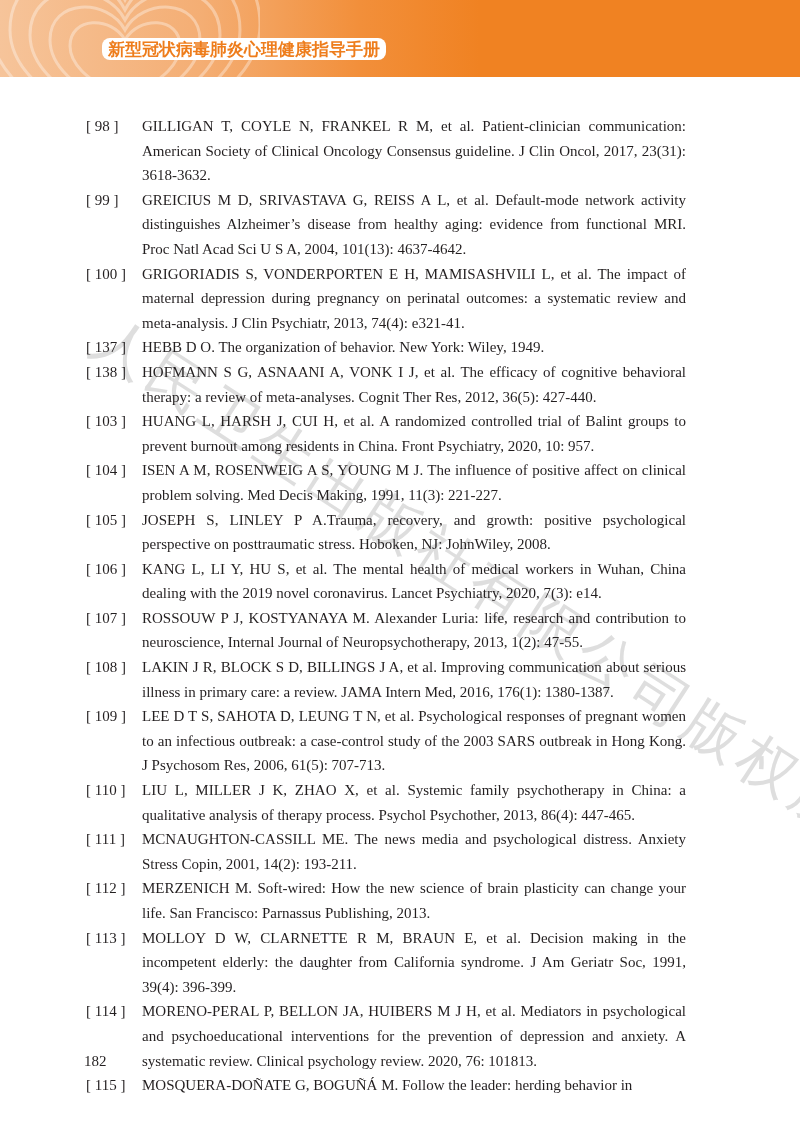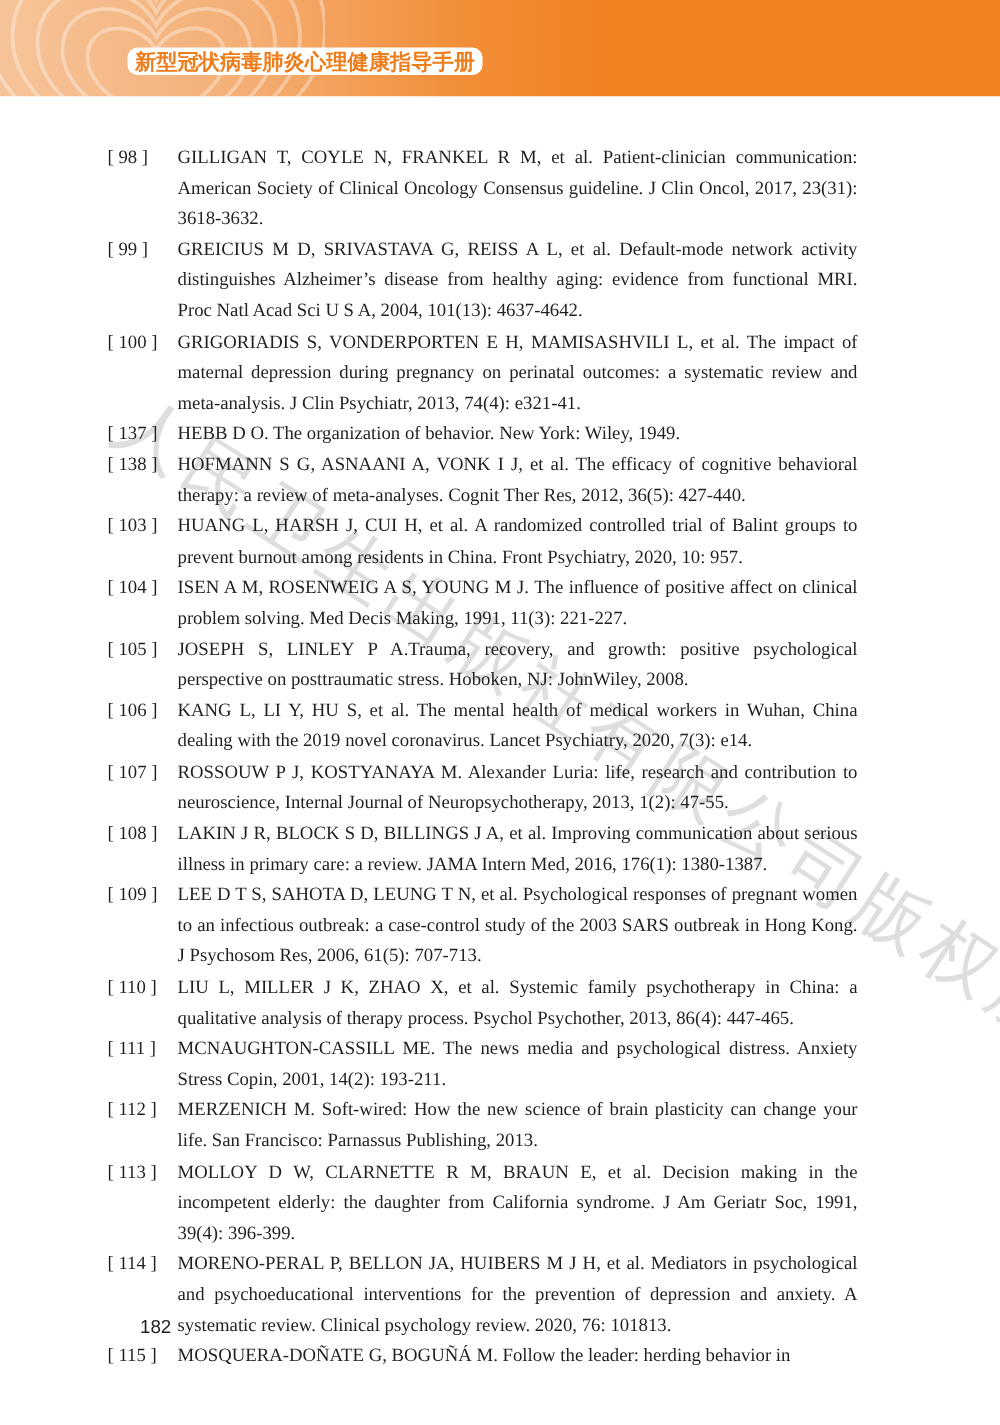--- a/index.html
+++ b/index.html
@@ -11,22 +11,22 @@
     .heart-rings { position: absolute; left: -10px; top: -60px; width: 270px; height: 200px; }
     .header-title-pill { position: absolute; left: 102px; top: 38px; height: 22px;
       background: #ffffff; border-radius: 8px; padding: 0 6px;
       display: flex; align-items: center;
       color: #ee7d1c; font-family: "DejaVu Sans", sans-serif; font-size: 17px; font-weight: bold; letter-spacing: 0px; }
     .refs { position: absolute; left: 86px; top: 114px; width: 600px; }
     .ref { position: relative; font-size: 15px; line-height: 24.6px; text-align: justify;
            text-align-last: left; padding-left: 62px; }
     .ref-num { position: absolute; left: 0; top: 0; white-space: pre; }
     .ref-text { display: block; margin-left: -6px; }
-    .page-num { position: absolute; left: 112px; top: 1053px; font-size: 15px; color: #231f20;
-                font-family: Liberation Sans, sans-serif; }
+    .page-num { position: absolute; left: 84px; top: 1053px; font-size: 15px; color: #231f20;
+                font-family: Liberation Serif, serif; }
     .watermark { position: absolute; left: 0; top: 0; width: 800px; height: 1140px; pointer-events: none; }
     .watermark-text { position: absolute; left: 120px; top: 300px; transform-origin: 0 0;
       transform: rotate(33deg); font-family: "DejaVu Sans", sans-serif; font-size: 58px;
       color: rgba(160,160,160,0.35); letter-spacing: 6px; white-space: nowrap; }
   </style>
 </head>
 <body>
 
 <div class="header">
   <svg class="heart-rings" viewBox="0 0 270 200">

